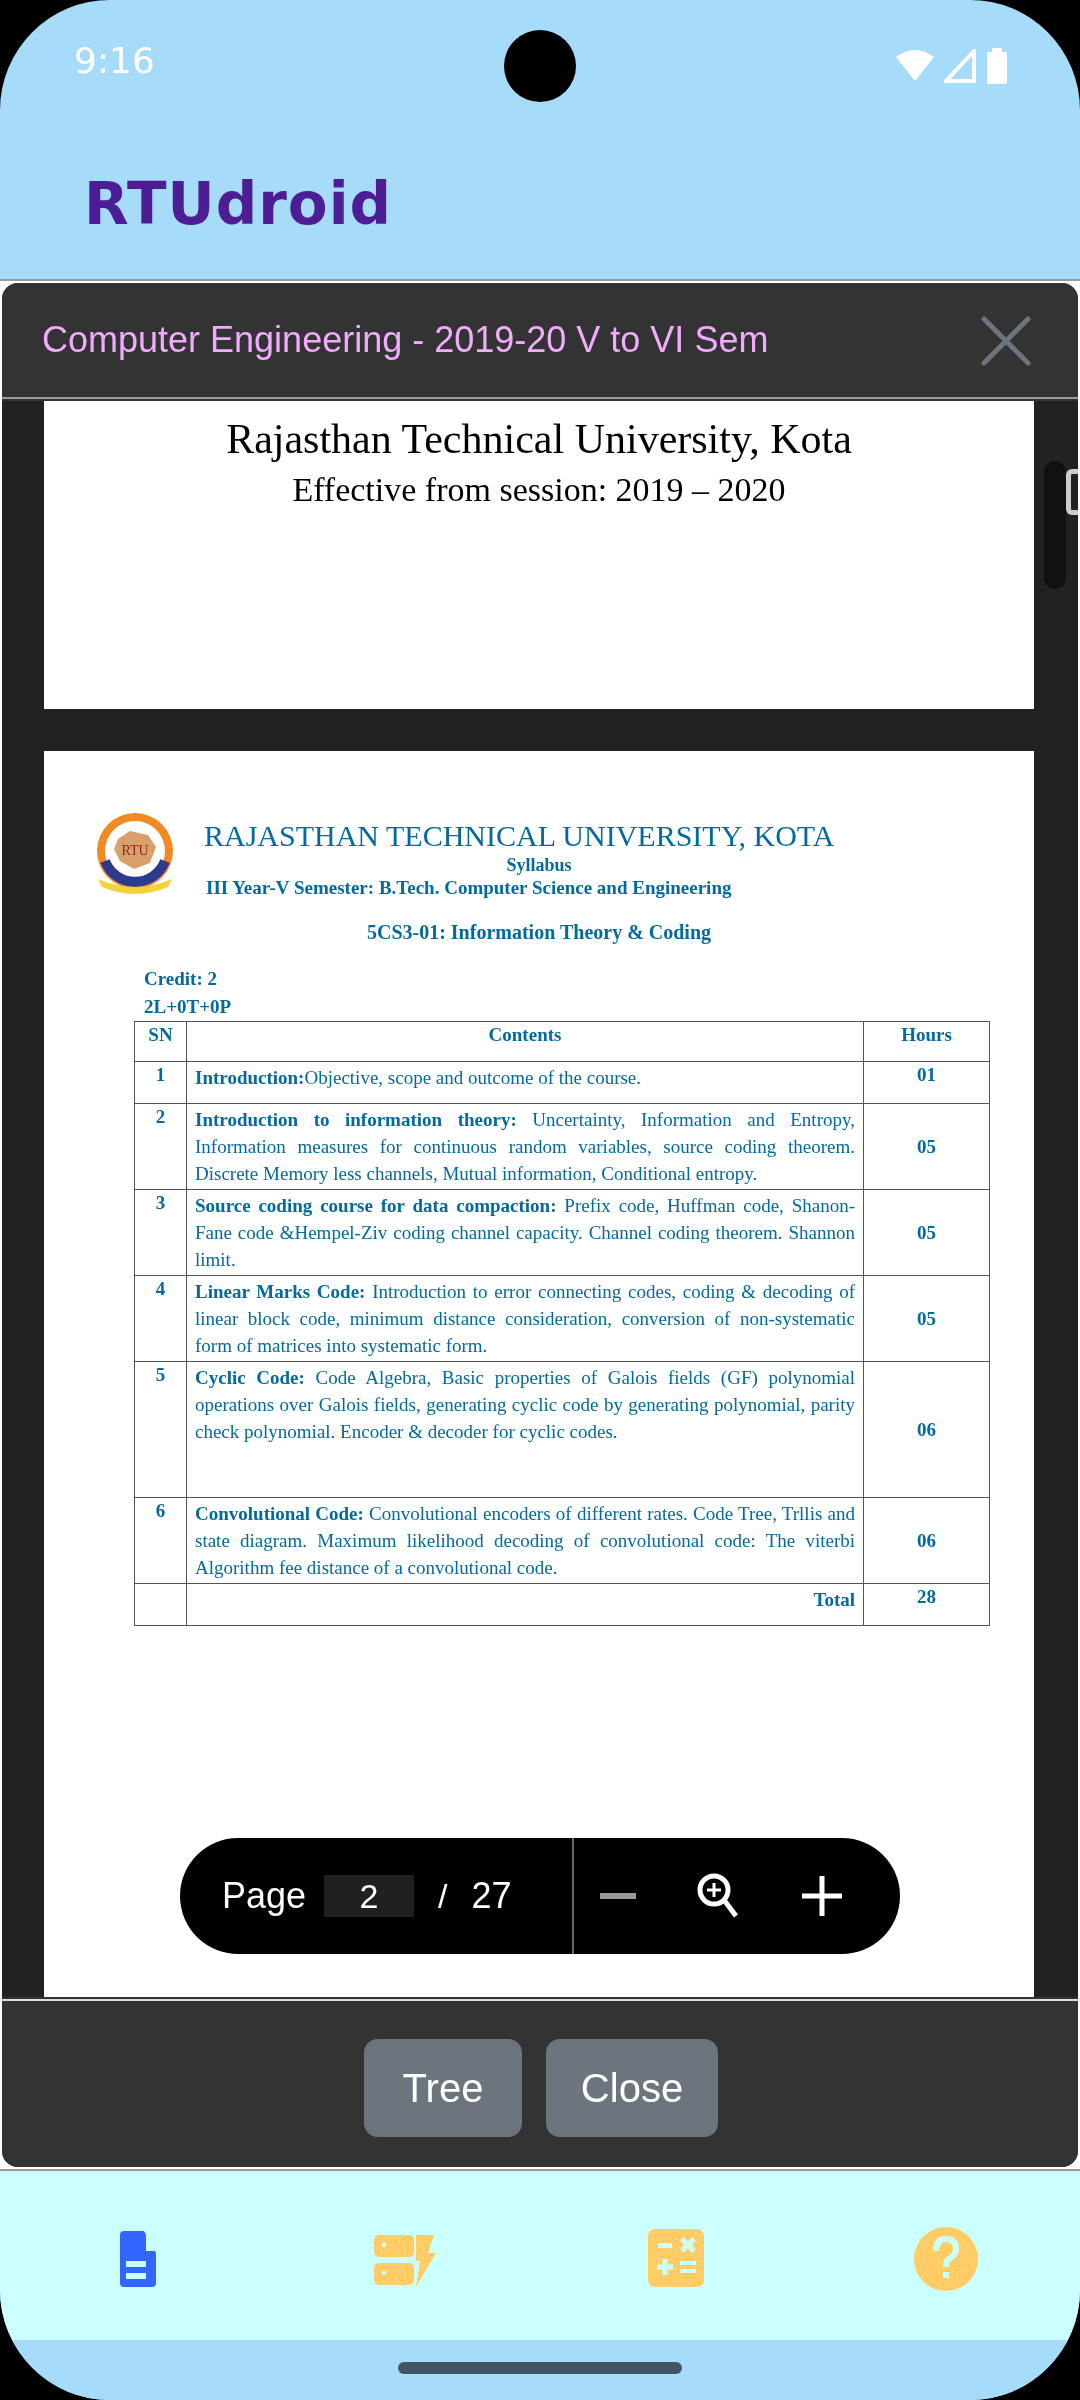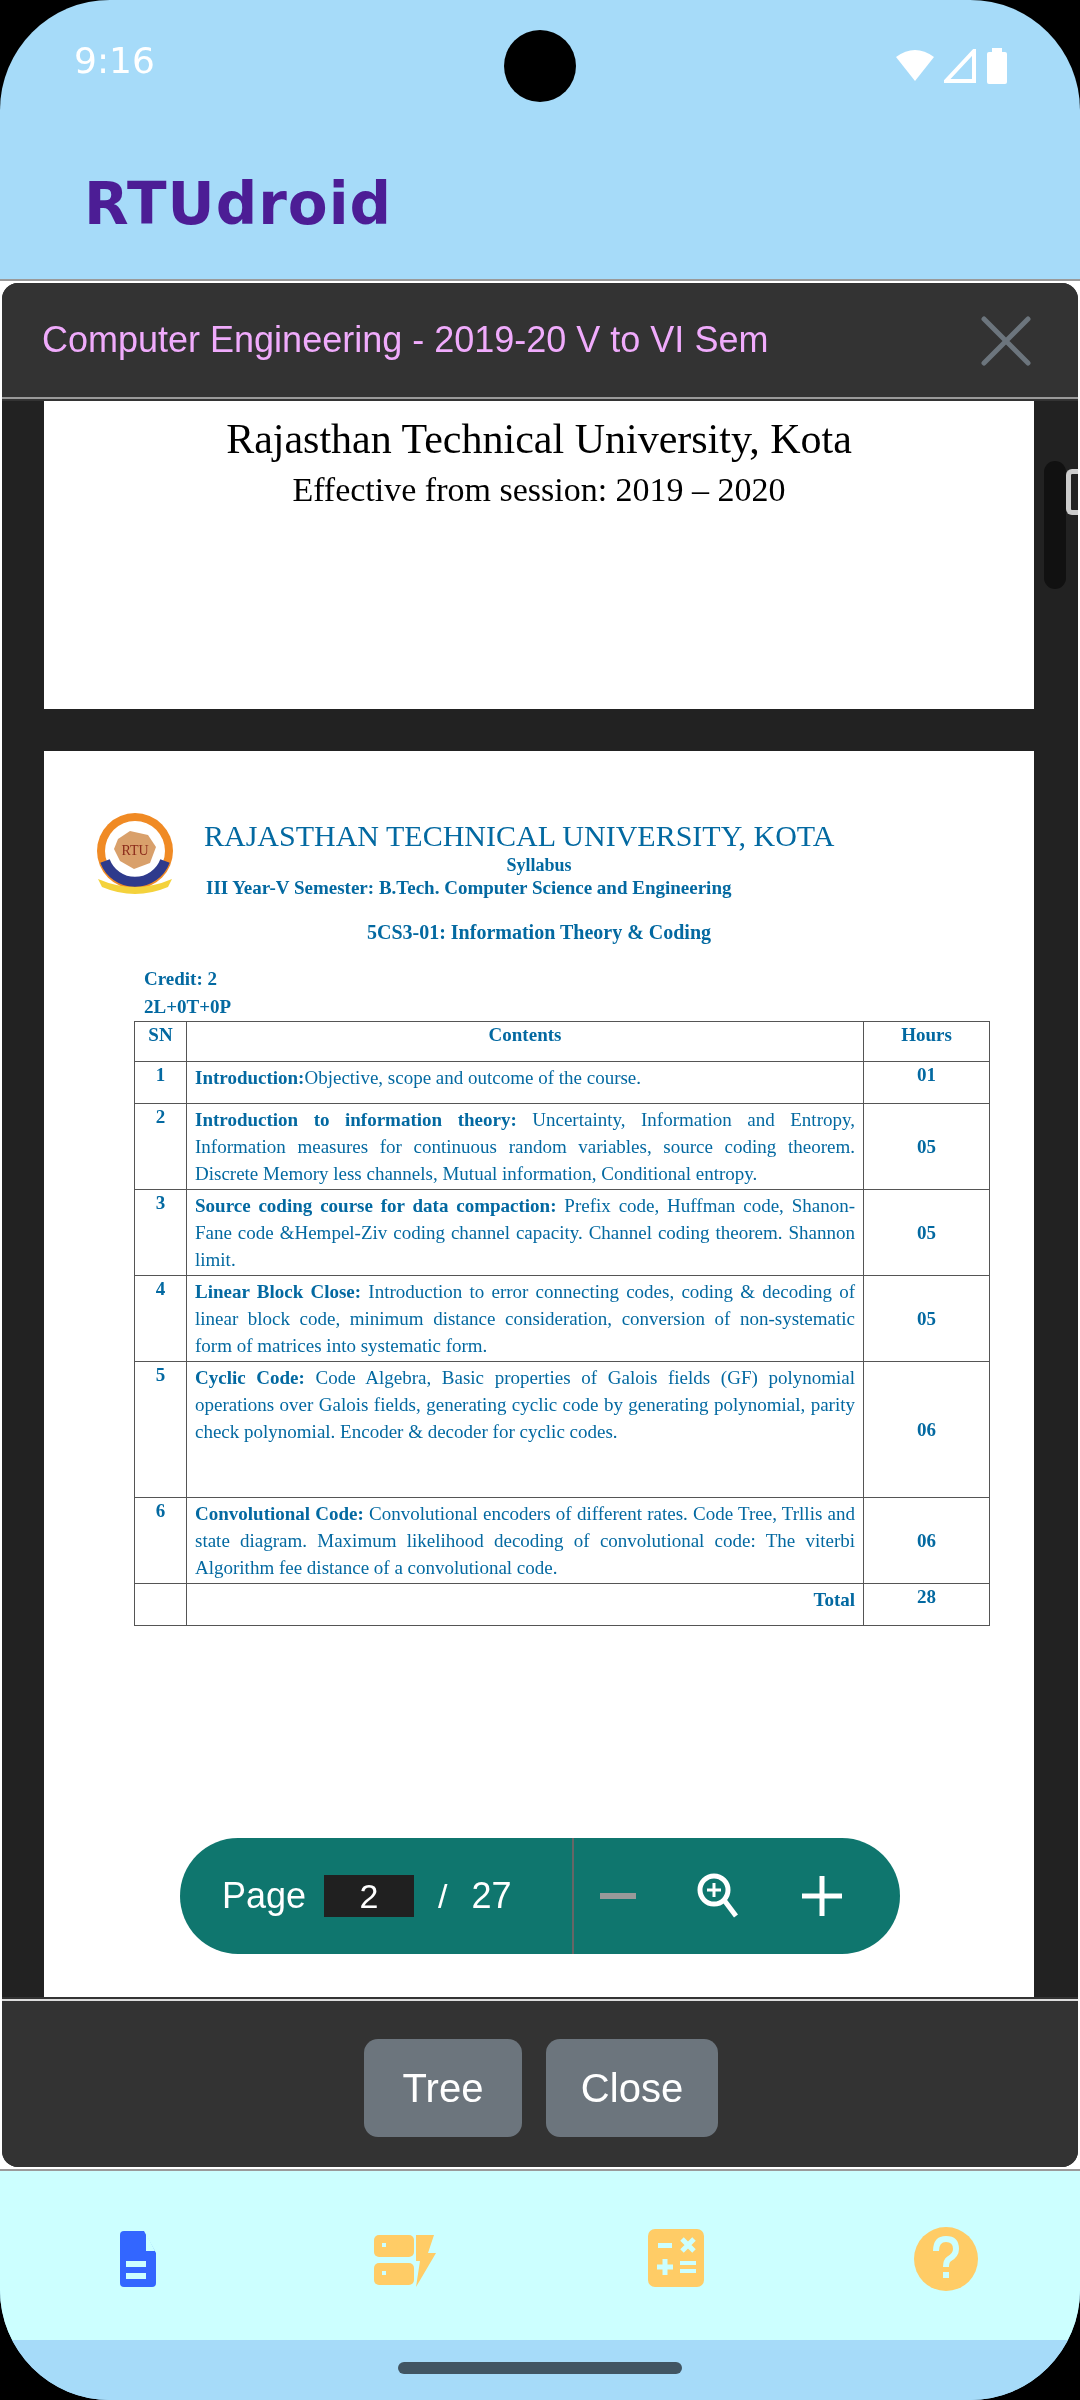--- a/index.html
+++ b/index.html
@@ -48,21 +48,21 @@
   table.syl td, table.syl th { border: 1.5px solid #555; vertical-align: top; }
   table.syl th { font-weight: bold; height: 40px; padding-top: 2px; }
   table.syl td.sn { width: 52px; text-align: center; font-weight: bold; padding-top: 2px; }
   table.syl td.content { text-align: justify; padding: 2px 8px 2px 8px; line-height: 27px; }
   table.syl td.hours { width: 126px; text-align: center; font-weight: bold; vertical-align: middle; }
   table.syl td.hours.top { vertical-align: top; padding-top: 2px; }
   .bold { font-weight: bold; }
 
   .page-toolbar {
     position: absolute; left: 180px; top: 1838px; width: 720px; height: 116px;
-    background: #0f766e; border-radius: 58px; display: flex; align-items: center; color: #fff;
+    background: #000000; border-radius: 58px; display: flex; align-items: center; color: #fff;
   }
   .pt-label { margin-left: 42px; font-size: 36px; }
   .pt-input { margin-left: 18px; width: 90px; height: 42px; background: #202020; color: #fff; font-size: 34px; text-align: center; border: none; font-family: "Liberation Sans", sans-serif; }
   .pt-sep { margin-left: 24px; font-size: 34px; }
   .pt-total { margin-left: 24px; font-size: 36px; }
   .pt-divider { position: absolute; left: 392px; top: 0; width: 2px; height: 116px; background: #666; }
   .pt-btn { position: absolute; top: 30px; width: 56px; height: 56px; cursor: pointer; }
 
   .modal-footer { position: absolute; left: 0; top: 1716px; right: 0; bottom: 0; background: #333; border-top: 2px solid #ddd; }
   .btn { position: absolute; top: 38px; height: 98px; background: #6c757d; color: #fff; font-size: 40px; border: none; border-radius: 14px; font-family: "Liberation Sans", sans-serif; }
@@ -153,21 +153,21 @@
                 <td class="content"><span class="bold">Introduction to information theory:</span><span> Uncertainty, Information and Entropy, Information measures for continuous random variables, source coding theorem. Discrete Memory less channels, Mutual information, Conditional entropy.</span></td>
                 <td class="hours">05</td>
               </tr>
               <tr>
                 <td class="sn">3</td>
                 <td class="content"><span class="bold">Source coding course for data compaction:</span><span> Prefix code, Huffman code, Shanon-Fane code &amp;Hempel-Ziv coding channel capacity. Channel coding theorem. Shannon limit.</span></td>
                 <td class="hours">05</td>
               </tr>
               <tr>
                 <td class="sn">4</td>
-                <td class="content"><span class="bold">Linear Block Close:</span><span> Introduction to error connecting codes, coding &amp; decoding of linear block code, minimum distance consideration, conversion of non-systematic form of matrices into systematic form.</span></td>
+                <td class="content"><span class="bold">Linear Marks Code:</span><span> Introduction to error connecting codes, coding &amp; decoding of linear block code, minimum distance consideration, conversion of non-systematic form of matrices into systematic form.</span></td>
                 <td class="hours">05</td>
               </tr>
               <tr style="height:136px">
                 <td class="sn">5</td>
                 <td class="content"><span class="bold">Cyclic Code:</span><span> Code Algebra, Basic properties of Galois fields (GF) polynomial operations over Galois fields, generating cyclic code by generating polynomial, parity check polynomial. Encoder &amp; decoder for cyclic codes.</span></td>
                 <td class="hours">06</td>
               </tr>
               <tr>
                 <td class="sn">6</td>
                 <td class="content"><span class="bold">Convolutional Code:</span><span> Convolutional encoders of different rates. Code Tree, Trllis and state diagram. Maximum likelihood decoding of convolutional code: The viterbi Algorithm fee distance of a convolutional code.</span></td>

